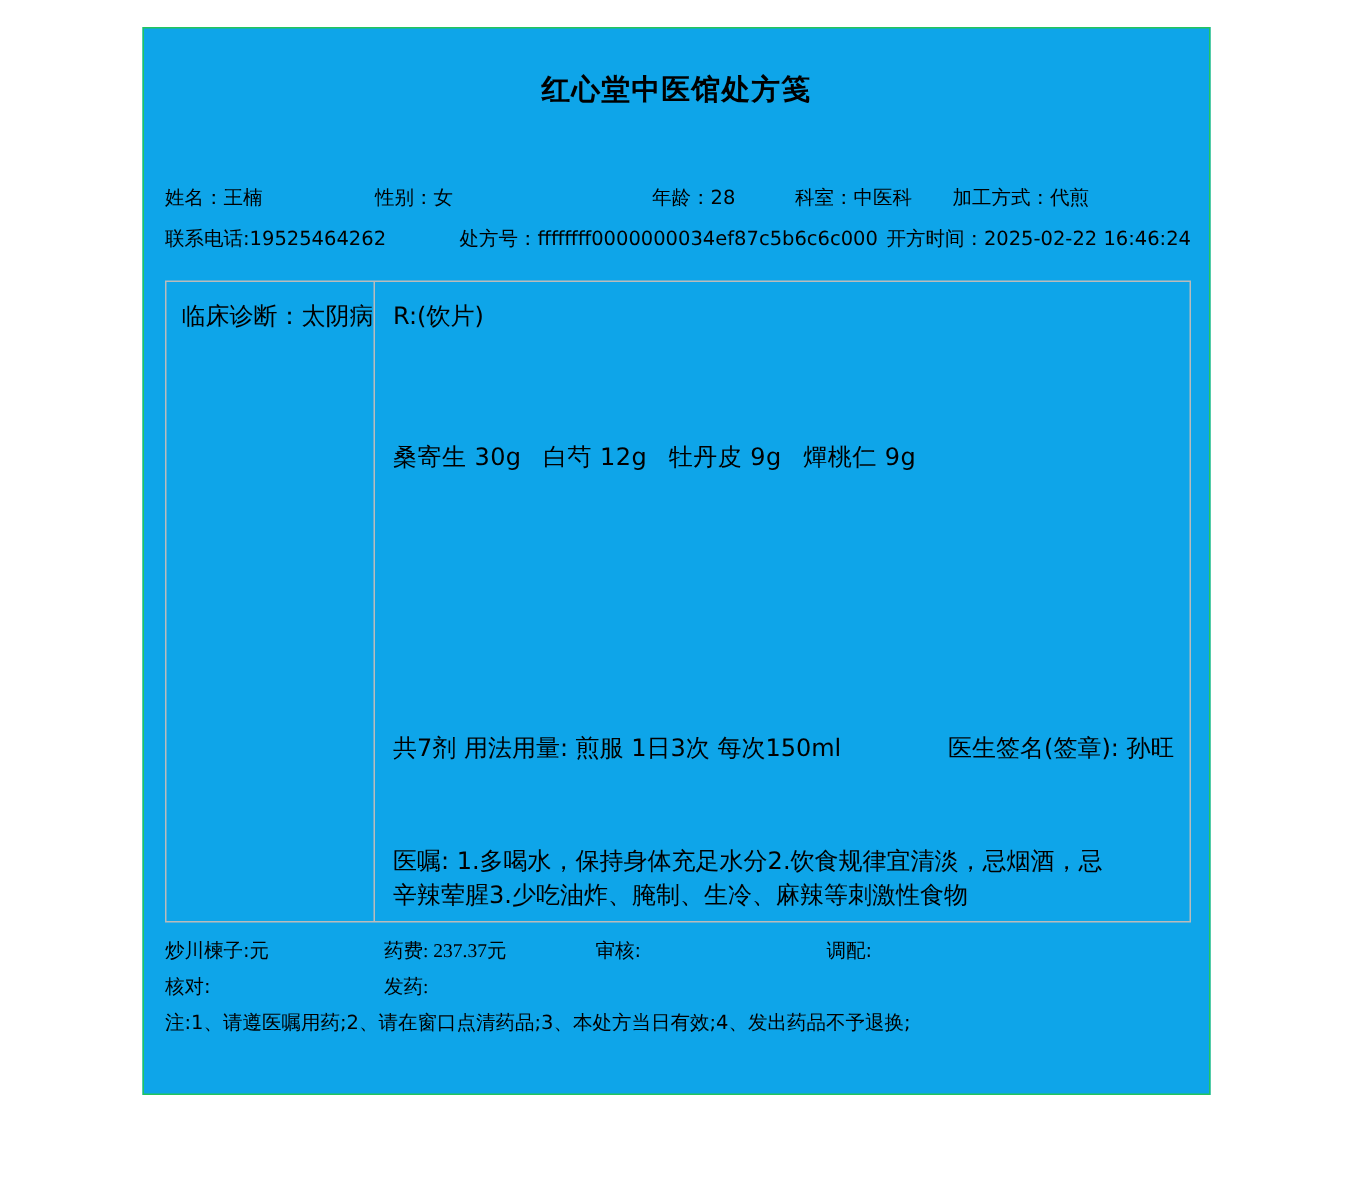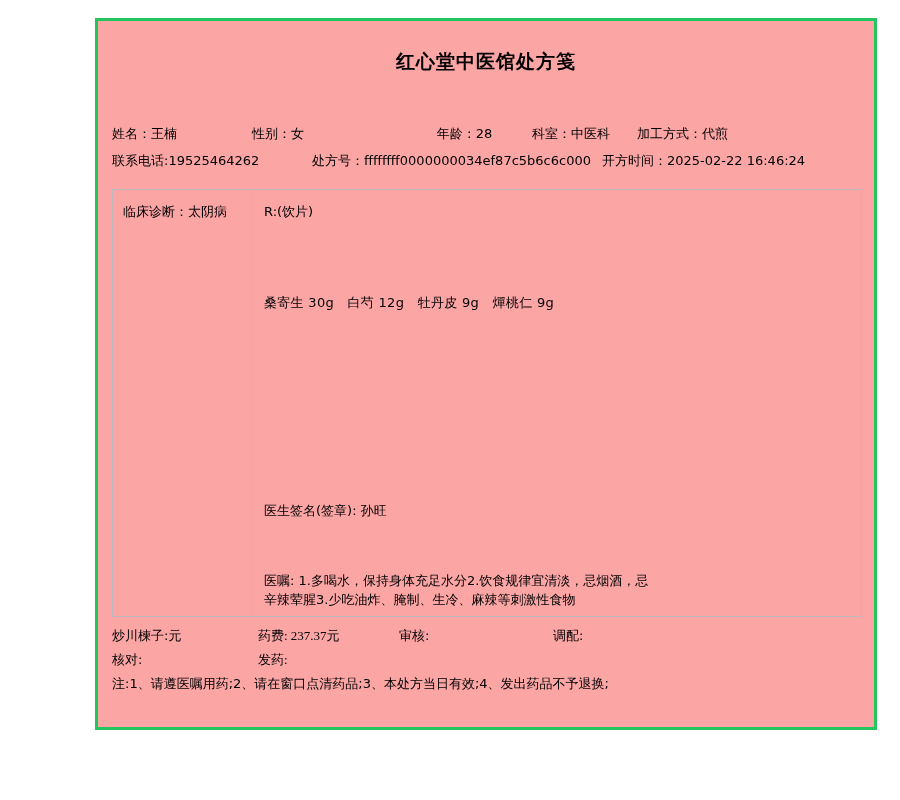--- a/index.html
+++ b/index.html
@@ -7,25 +7,25 @@
     padding: 0;
     background: #ffffff;
     width: 900px;
     height: 800px;
     font-family: "DejaVu Sans", "Liberation Sans", sans-serif;
   }
   #sheet {
     position: absolute;
     left: 95px;
     top: 18px;
-    width: 782px;
+    width: 712px;
     height: 712px;
-    border: 3px solid #22c55e;
+    border: 1px solid #22c55e;
     box-sizing: border-box;
-    background: #fca5a5;
+    background: #0ea5e9;
   }
   .title {
     text-align: center;
     font-size: 19px;
     font-weight: bold;
     color: #000;
     margin-top: 28px;
     letter-spacing: 1px;
   }
   .patient-info {
@@ -49,21 +49,21 @@
   .info-row.row2 .g1 { width: 200px; }
   .info-row.row2 .g2 { width: 290px; }
   .info-row.row2 .g3 { width: auto; }
 
   .rx-box {
     margin: 19px 12px 0 14px;
     border: 1px solid #bbb;
     height: 428px;
     box-sizing: border-box;
     display: flex;
-    font-size: 13px;
+    font-size: 16px;
     color: #000;
   }
   .diag-col {
     width: 139px;
     border-right: 1px solid #bbb;
     padding: 13px 0 0 10px;
     box-sizing: border-box;
   }
   .rx-col {
     flex: 1;
@@ -139,20 +139,21 @@
       <div class="herb-line">
         <span>桑寄生 30g</span>
         <span>白芍 12g</span>
         <span>牡丹皮 9g</span>
         <span>燀桃仁 9g</span>
       </div>
 
       <div class="rx-spacer"></div>
 
       <div class="dose-row">
+        <div>共7剂 用法用量: 煎服 1日3次 每次150ml</div>
         <div>医生签名(签章): 孙旺</div>
       </div>
       <div class="advice">
         <div>医嘱: 1.多喝水，保持身体充足水分2.饮食规律宜清淡，忌烟酒，忌</div>
         <div>辛辣荤腥3.少吃油炸、腌制、生冷、麻辣等刺激性食物</div>
       </div>
     </div>
   </div>
 
   <div class="footer">

